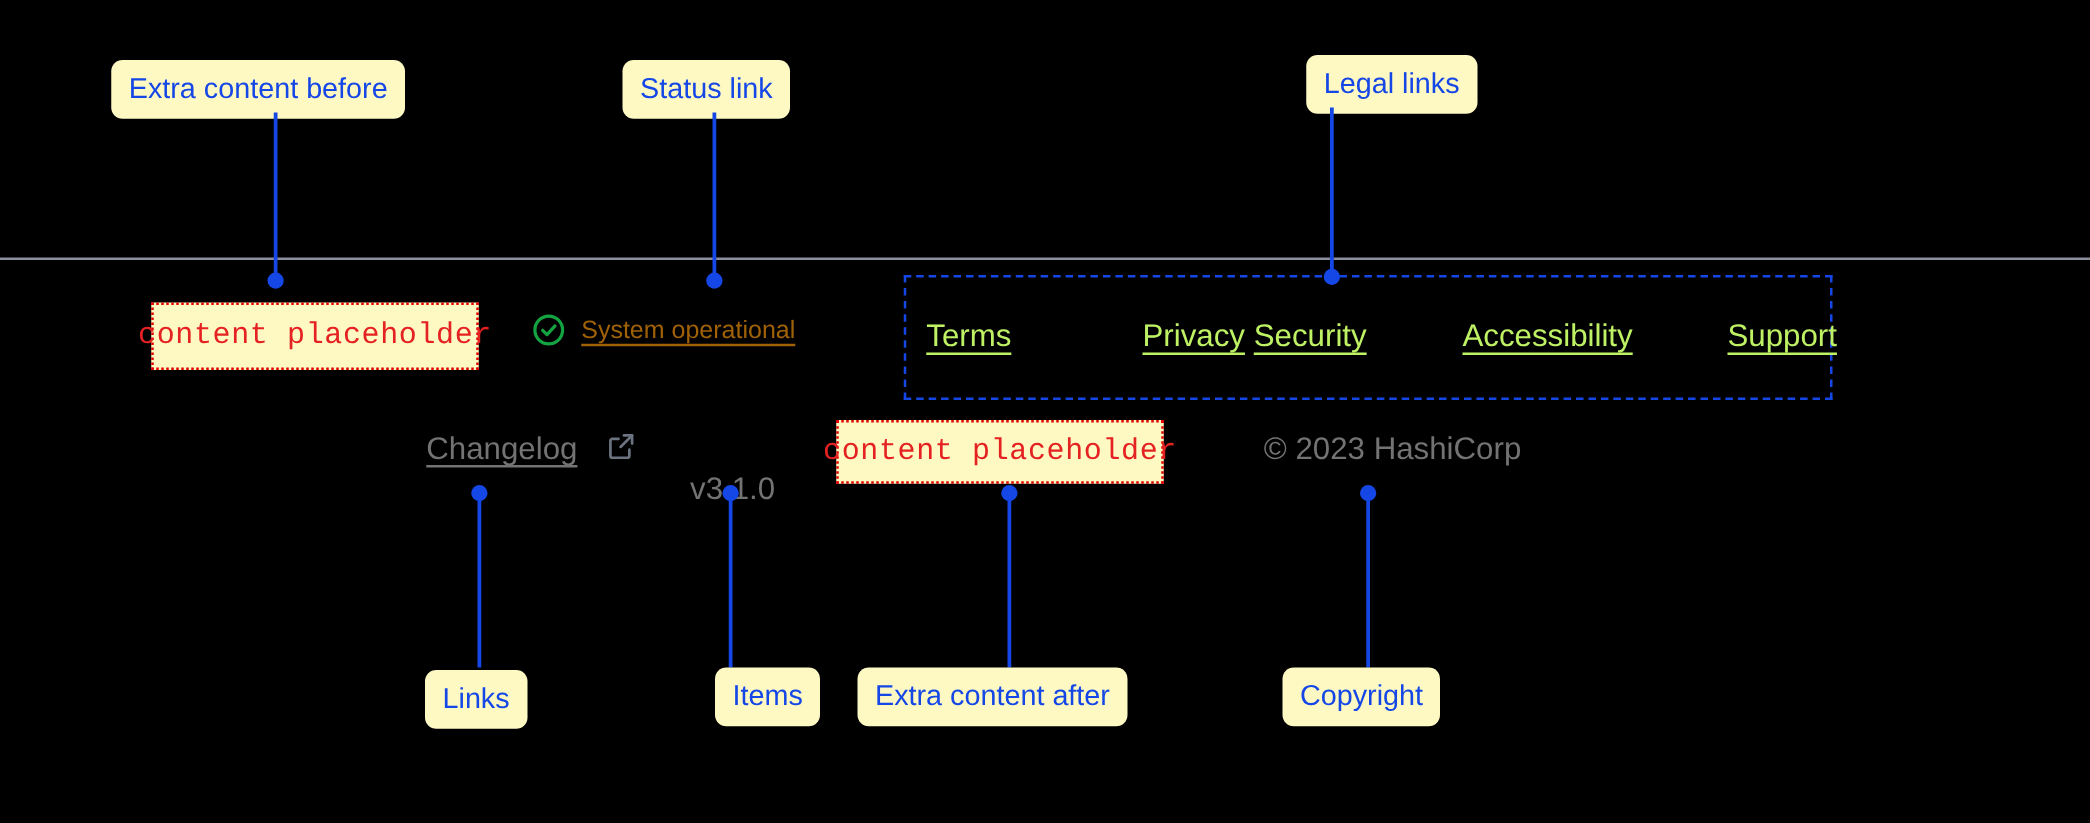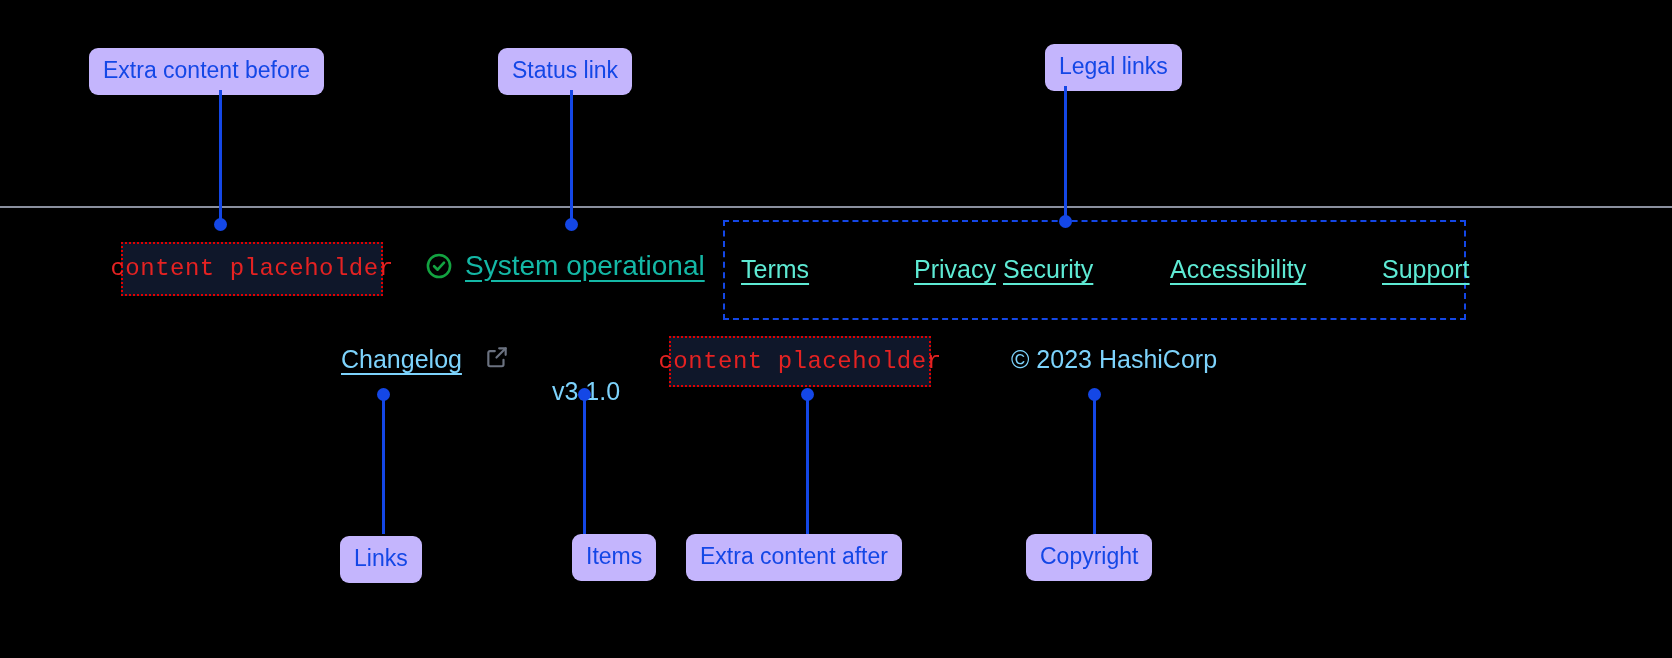--- a/index.html
+++ b/index.html
@@ -11,21 +11,21 @@
     width: 1672px;
     height: 658px;
     position: relative;
     overflow: hidden;
     font-family: "Liberation Sans", sans-serif;
   }
 
   
   .callout {
     position: absolute;
-    background: #c4b5fd;
+    background: #fef9c3;
     color: #1447e6;
     border-radius: 9px;
     font-size: 23px;
     line-height: 1;
     padding: 11px 14px 13px 14px;
     white-space: nowrap;
     font-family: "Liberation Sans", sans-serif;
   }
 
   
@@ -48,21 +48,21 @@
     left: 0;
     top: 206px;
     width: 1672px;
     height: 2px;
     background: #8a8f9e;
   }
 
   
   .placeholder {
     position: absolute;
-    background: #0f172a;
+    background: #fef9c3;
     border: 2px dotted #e00000;
     color: #e52222;
     font-family: "Liberation Mono", monospace;
     font-size: 24px;
     line-height: 1;
     white-space: nowrap;
     display: flex;
     align-items: center;
     justify-content: center;
     letter-spacing: 0.5px;
@@ -78,40 +78,40 @@
   
   .status-row {
     position: absolute;
     left: 425px;
     top: 250px;
     display: flex;
     align-items: center;
     gap: 12px;
   }
   .status-text {
-    color: #14b8a6;
-    font-size: 28px;
+    color: #a16207;
+    font-size: 20px;
     text-decoration: underline;
     text-underline-offset: 5px;
     white-space: nowrap;
   }
 
   .legal-link {
     position: absolute;
-    color: #5eead4;
+    color: #bef264;
     font-size: 25px;
     text-underline-offset: 5px;
     white-space: nowrap;
     top: 255px;
   }
 
   .bottom-item {
     position: absolute;
     top: 345px;
-    color: #7dd3fc;
+    color: #737373;
     font-size: 25px;
     white-space: nowrap;
   }
   .bottom-item.link {
     text-decoration: underline;
     text-underline-offset: 5px;
   }
   .ext-icon {
     position: absolute;
     left: 484px;

